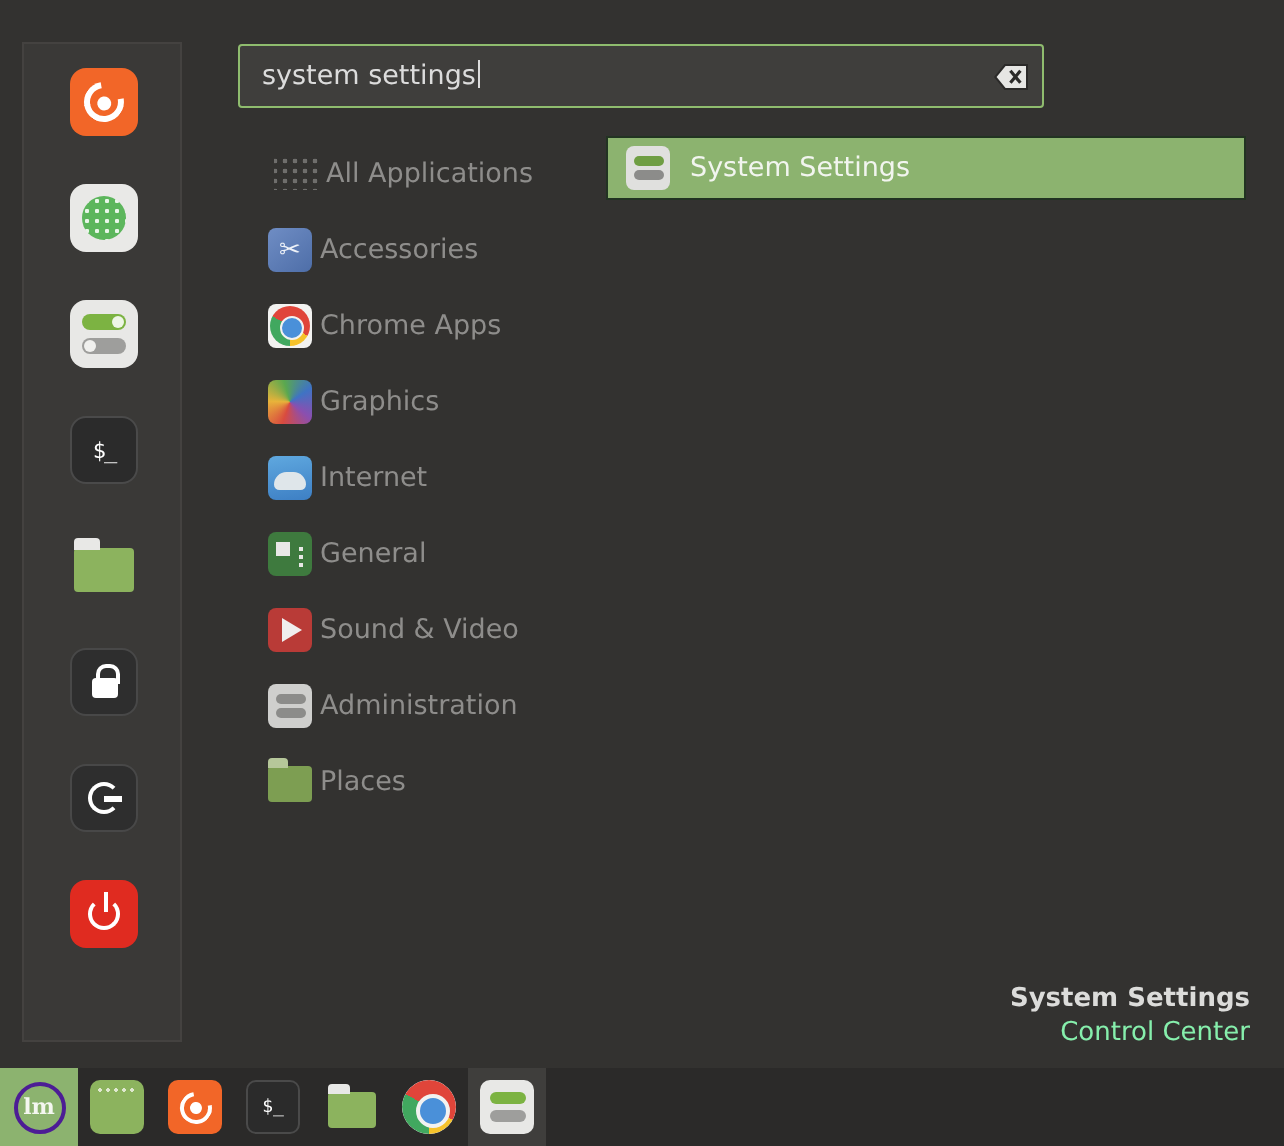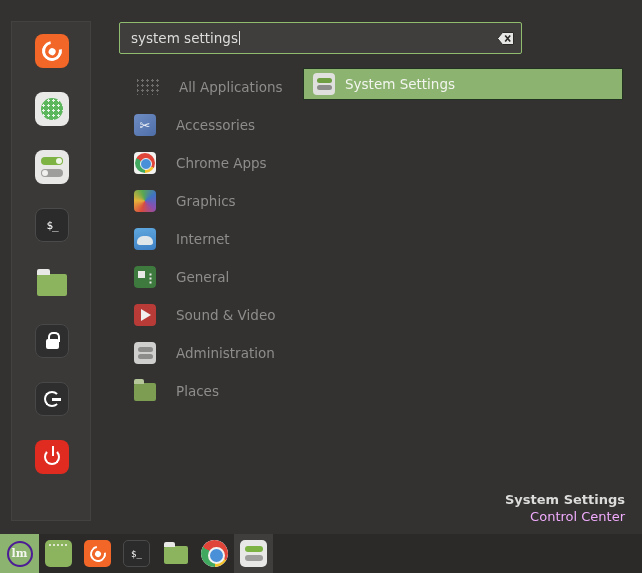--- a/index.html
+++ b/index.html
@@ -142,21 +142,21 @@
   #clear-icon {
     width: 22px; height: 22px; margin-right: 5px;
     display:flex; align-items:center; justify-content:center;
   }
 
   
   #category-list {
     position: absolute; left: 126px; top: 68px; width: 175px;
   }
   .cat-row {
-    height: 38px; display: flex; align-items: center; gap: 20px;
+    height: 38px; display: flex; align-items: center; gap: 4px;
     padding-left: 8px;
   }
   .cat-label { color: #8e8d8b; font-size: 13.5px; white-space: nowrap; }
   .cat-icon { width: 22px; height: 22px; flex: 0 0 22px; position: relative; }
 
   .ci-allapps {
     background-image: radial-gradient(circle, #6f6e6c 1.1px, transparent 1.3px);
     background-size: 5px 5px; background-position: 3px 4px;
     background-repeat: repeat;
     width: 16px; height: 16px; margin-left:3px;
@@ -236,21 +236,21 @@
     position:absolute; width:15px; height:5px; border-radius:3px; left:3.5px;
   }
   .res-icon .b1 { background:#6f9e43; top:5px; }
   .res-icon .b2 { background:#8c8c8a; top:12px; }
 
   
   #app-info {
     position: absolute; right: 17px; top: 492px; text-align: right;
   }
   #app-info .name { color: #dcdcda; font-size: 13px; font-weight: bold; }
-  #app-info .desc { color: #f0abfc; font-size: 13px; margin-top: 2px; }
+  #app-info .desc { color: #86efac; font-size: 13px; margin-top: 2px; }
 
   
   #taskbar {
     position: absolute; left: 0; bottom: 0; width: 642px; height: 39px;
     background: #2b2a29; display: flex; align-items: center;
   }
   .tb-slot {
     width: 39px; height: 39px; display:flex; align-items:center; justify-content:center;
   }
   .tb-slot.active { background: #8cb36f; }

